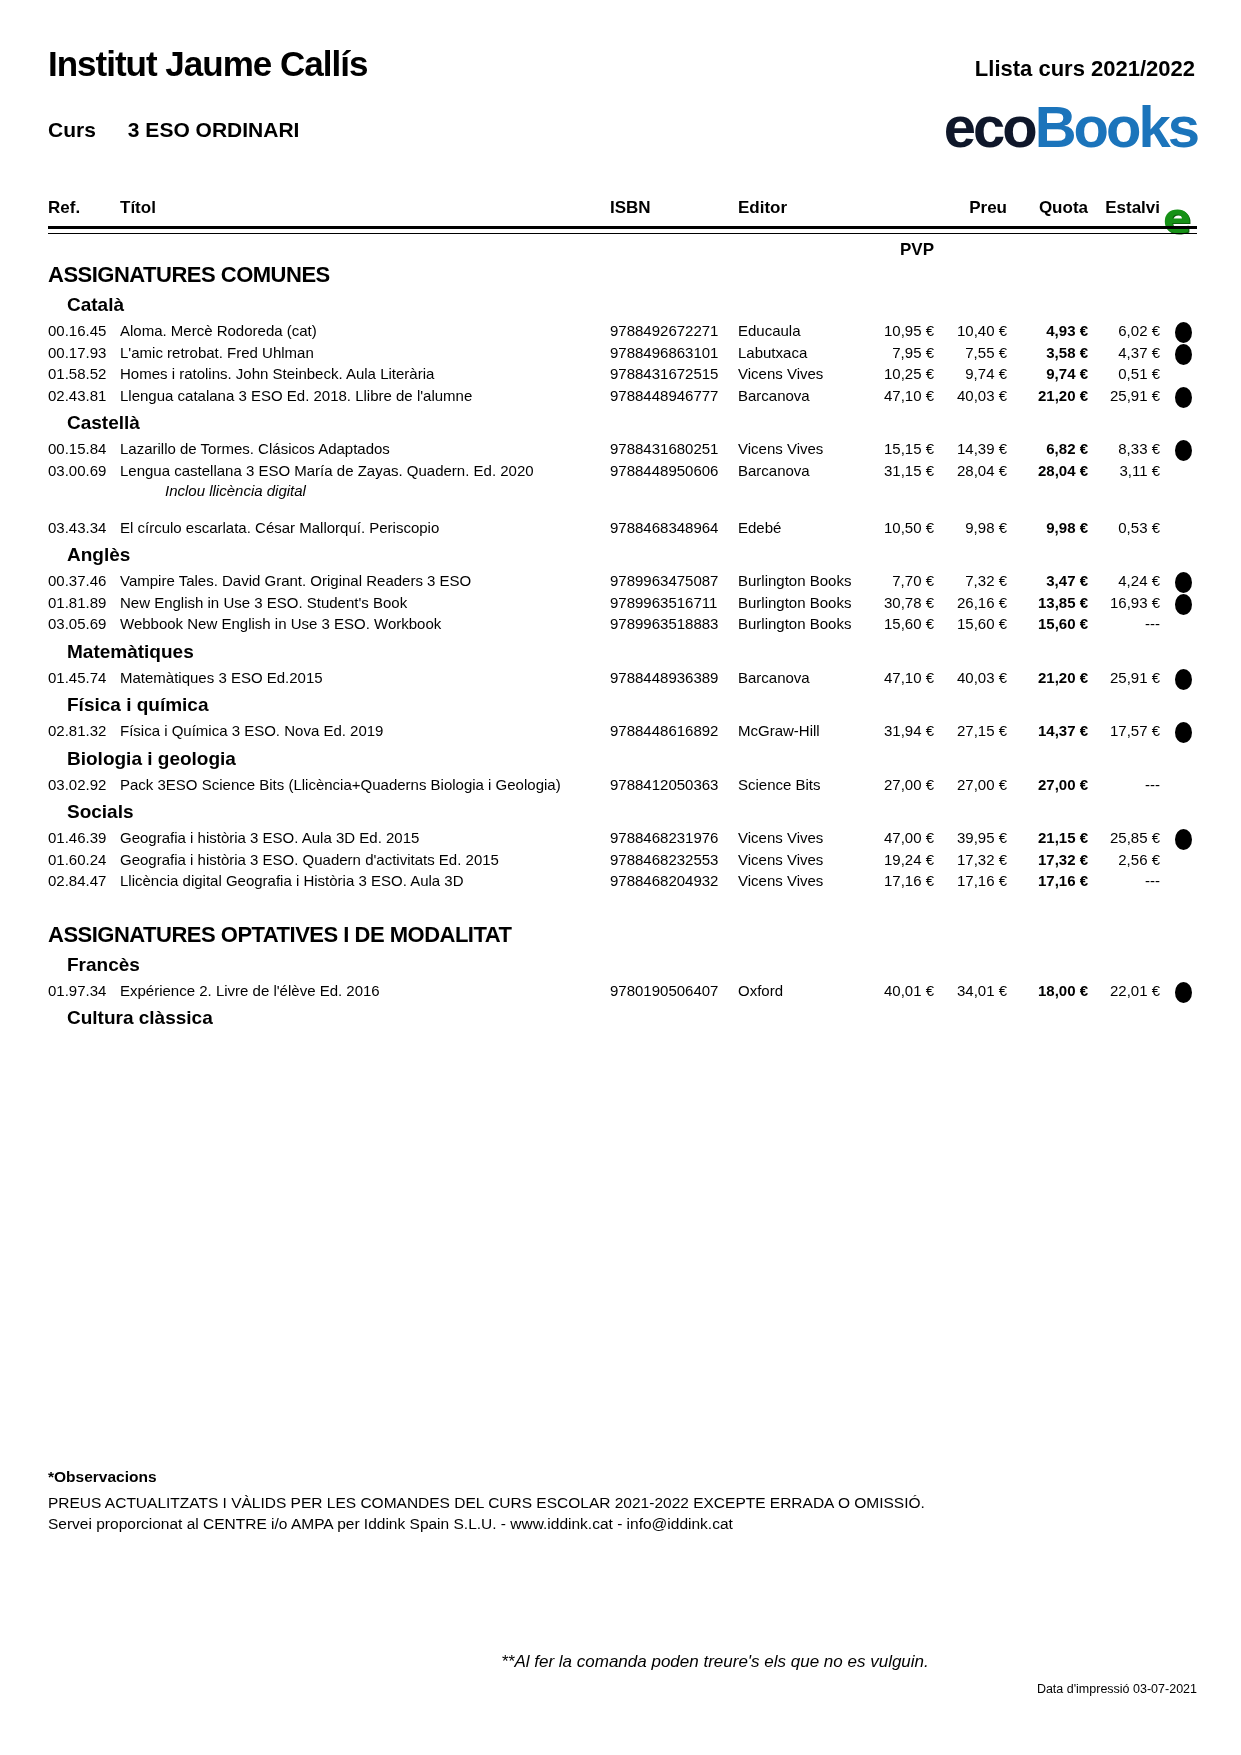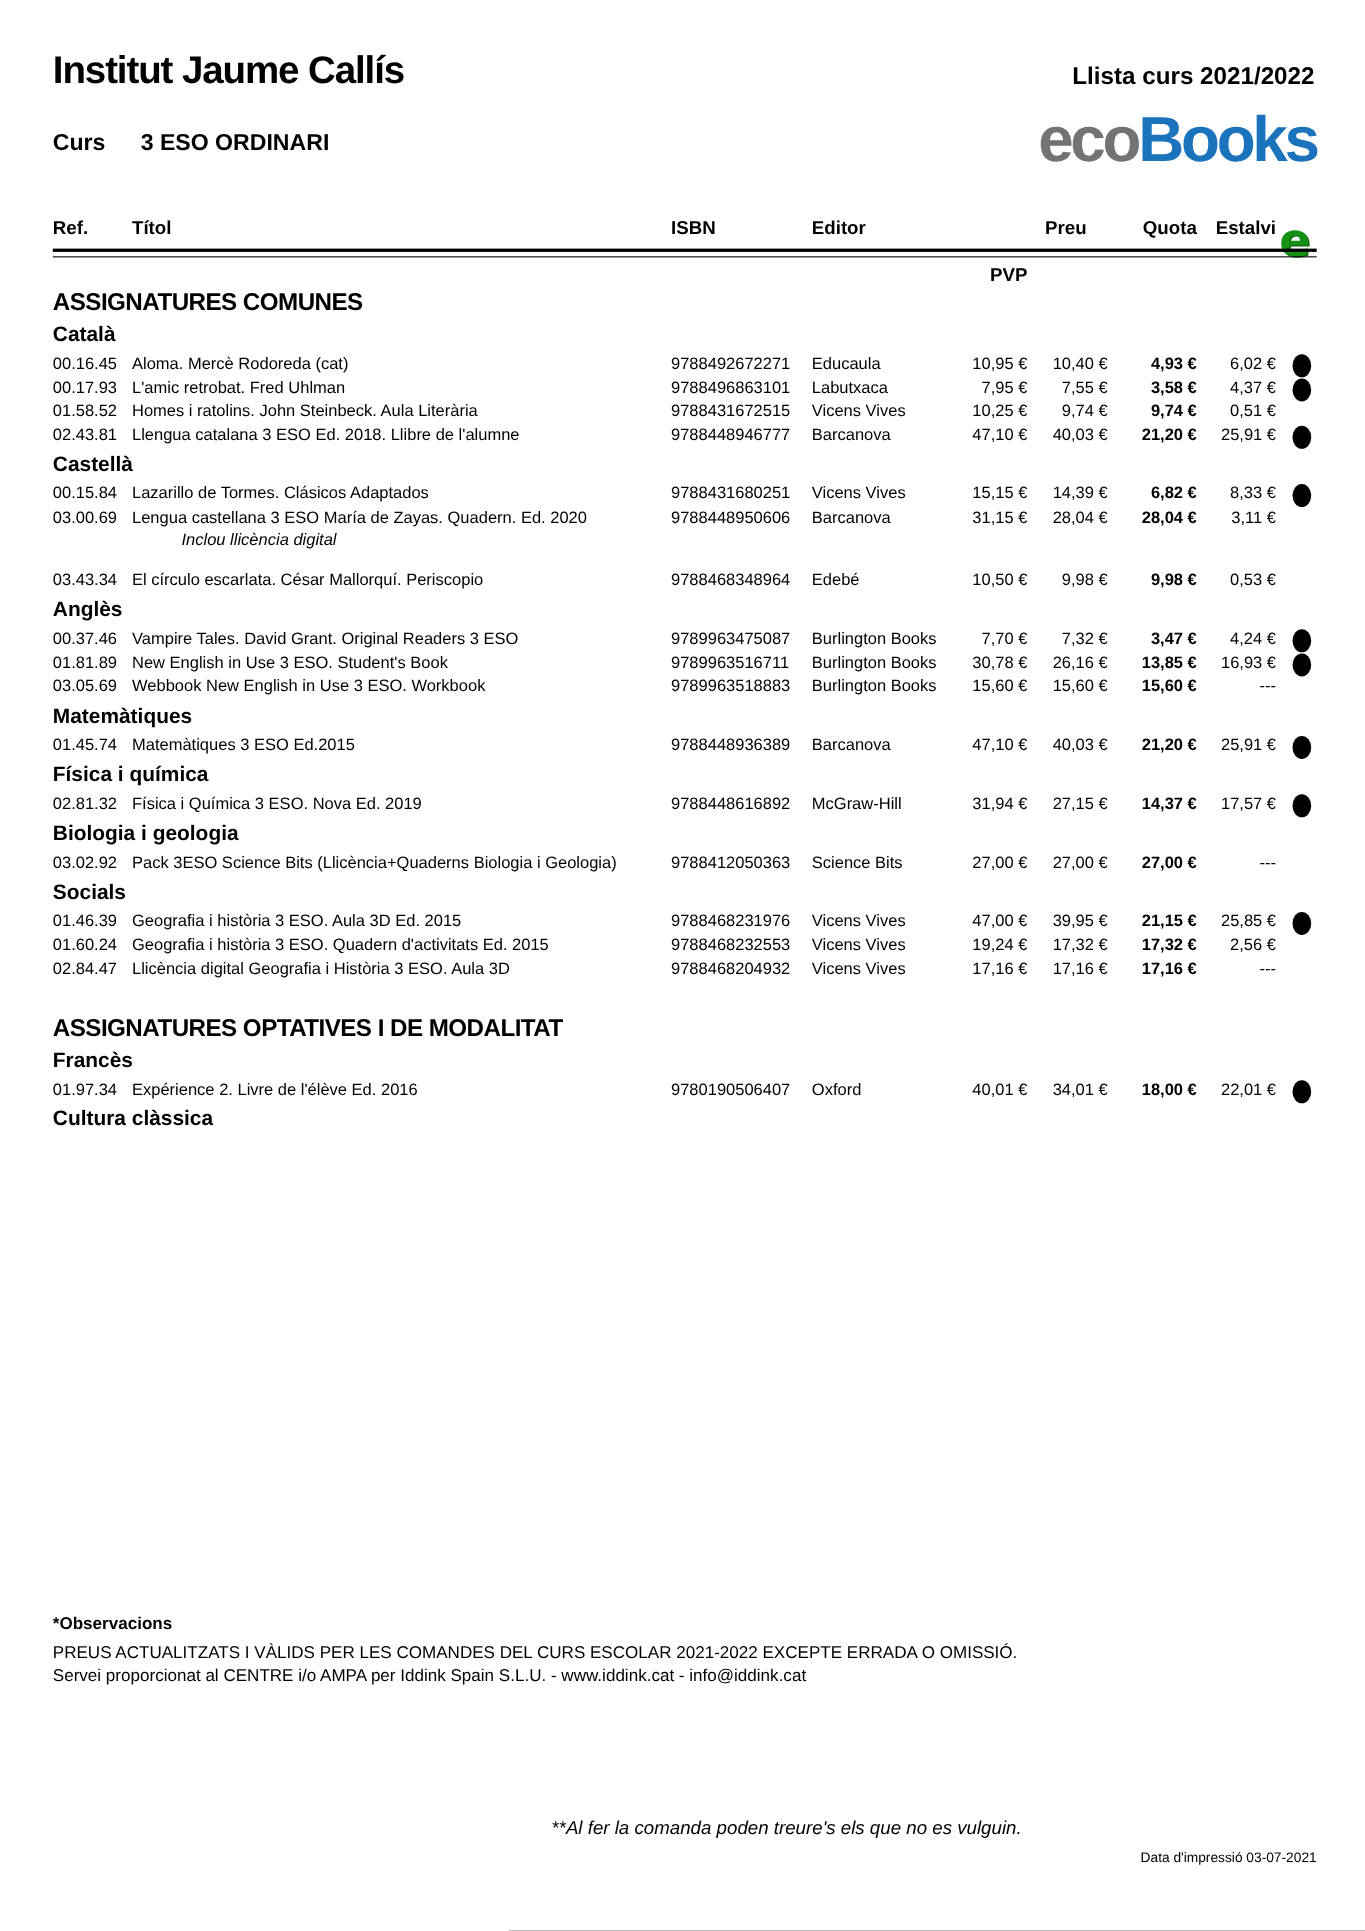--- a/index.html
+++ b/index.html
@@ -11,42 +11,42 @@
     font-family:"Liberation Sans", sans-serif;
     color:#000;
     overflow:hidden;
   }
   
   .school-name{position:absolute;left:48px;top:44px;font-size:35px;font-weight:bold;letter-spacing:-1px;}
   .list-title{position:absolute;right:46px;top:56px;font-size:22px;font-weight:bold;margin-left:24px;}
   .curs-line{position:absolute;left:48px;top:118px;font-size:21px;font-weight:bold;}
   .curs-line .curs-value{margin-left:32px;}
   .logo{position:absolute;right:44px;top:98px;font-size:58px;font-weight:bold;letter-spacing:-3px;line-height:1;}
-  .logo .eco{color:#737373;}
+  .logo .eco{color:#0f172a;}
   .logo .books{color:#1b74bb;}
   
   .thead{position:absolute;top:198px;left:0;width:100%;height:26px;font-size:17px;font-weight:bold;}
   .thead span{position:absolute;top:0;}
   .col-ref{left:48px;}
   .col-titol{left:120px;}
   .col-isbn{left:610px;}
   .col-editor{left:738px;}
   .col-pvp{left:860px;width:74px;text-align:right;margin-top:42px;}
-  .col-preu{left:950px;width:77px;}
+  .col-preu{left:930px;width:77px;text-align:right;}
   .col-quota{left:1000px;width:88px;text-align:right;}
   .col-estalvi{left:1080px;width:80px;text-align:right;}
   .e-icon{position:absolute;left:1163px;top:-12px;font-size:42px;font-weight:bold;color:#169116;
           text-shadow:1px 1px 0 #0b5e0b;line-height:1;font-family:"DejaVu Sans",sans-serif;}
   .rule-thick{position:absolute;left:48px;right:44px;top:226px;border-top:3px solid #000;}
   .rule-thin{position:absolute;left:48px;right:44px;top:233px;border-top:1px solid #000;}
   
   .content{position:absolute;top:240px;left:0;width:100%;}
   .section-title{font-size:22px;font-weight:bold;margin:22px 0 6px;padding-left:48px;letter-spacing:-0.5px;}
   .section-title.second{margin-top:30px;}
-  .subject-title{font-size:19px;font-weight:bold;margin:6px 0 4px;padding-left:48px;}
+  .subject-title{font-size:19px;font-weight:bold;margin:6px 0 4px;padding-left:67px;}
   .book-row{position:relative;height:21.5px;font-size:15px;}
   .book-row span{position:absolute;top:2px;white-space:nowrap;}
   .c-ref{left:48px;width:70px;}
   .c-title{left:120px;width:485px;overflow:hidden;}
   .c-isbn{left:610px;width:122px;}
   .c-editor{left:738px;width:120px;}
   .c-pvp{left:830px;width:104px;text-align:right;}
   .c-preu{left:930px;width:77px;text-align:right;}
   .c-quota{left:1000px;width:88px;text-align:right;font-weight:bold;}
   .c-estalvi{left:1080px;width:80px;text-align:right;}

